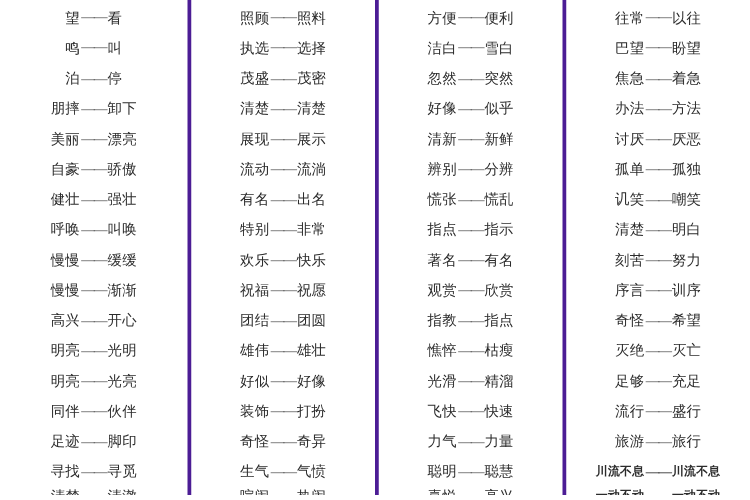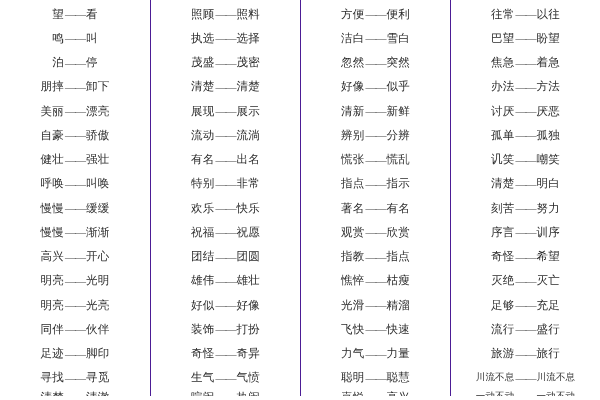--- a/index.html
+++ b/index.html
@@ -27,21 +27,21 @@
     height: 400px;
     box-sizing: border-box;
   }
   .col {
     position: relative;
     box-sizing: border-box;
     flex: 1 1 25%;
     padding: 0 6px;
   }
   .col + .col {
-    border-left: 1px solid #4c1d95;
+    border-left: 3px solid #4c1d95;
   }
   .rows {
     display: flex;
     flex-direction: column;
     height: 400px;
     box-sizing: border-box;
     padding-top: 2px;
   }
   .pair {
     flex: 1 1 0;
@@ -64,20 +64,21 @@
   }
   .dash {
     display: inline-block;
     padding: 0 1px;
     color: #4a4a4a;
     letter-spacing: -1px;
     font-size: 11px;
   }
   .pair.long {
     font-size: 9.5px;
+    font-weight: bold;
   }
   .pair.clipped {
     align-items: flex-start;
     height: 10px;
     flex: 0 0 10px;
     overflow: hidden;
   }
   .edge-fade {
     position: absolute;
     left: 0;

